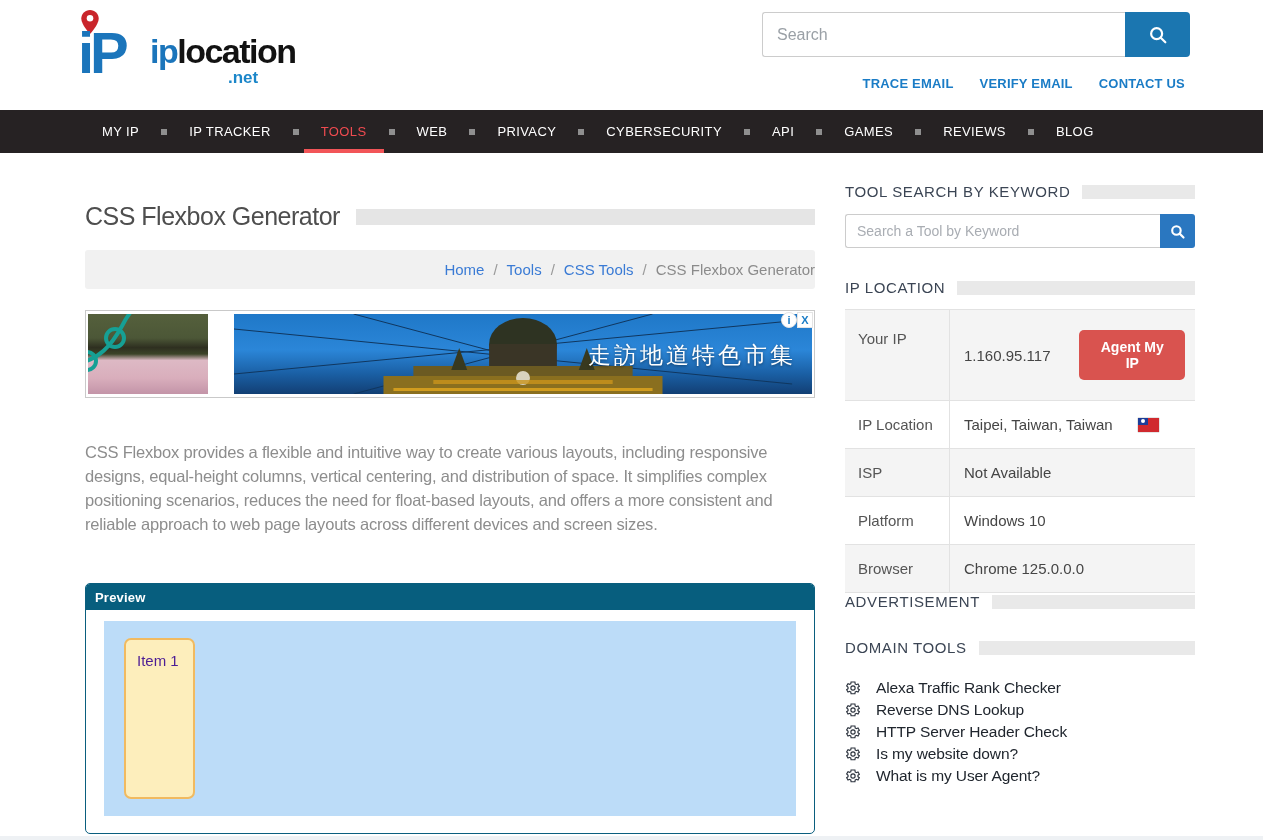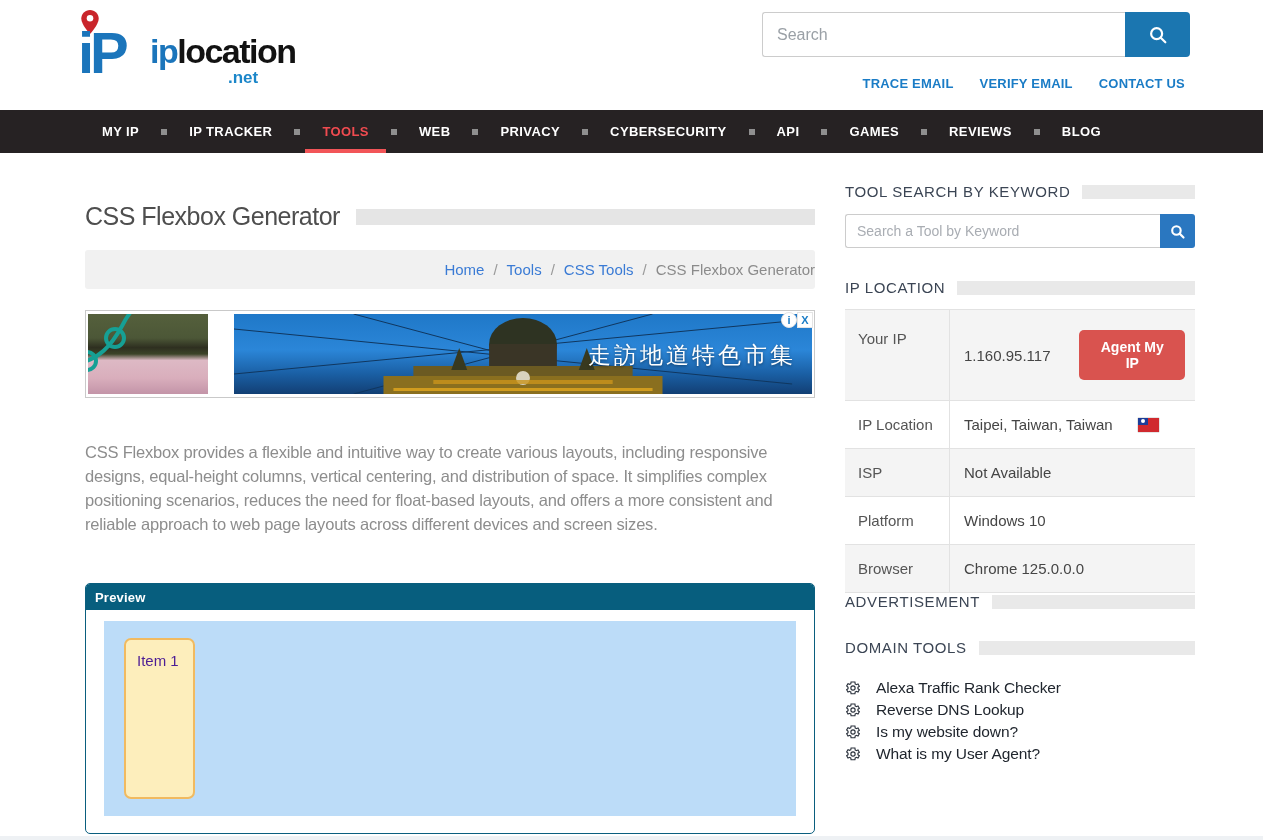--- a/index.html
+++ b/index.html
@@ -18,21 +18,21 @@
   .hsearch { position:absolute; left:762px; top:12px; width:428px; height:45px; display:flex; }
   .hsearch input { flex:1; border:1px solid #ccc; border-right:none; border-radius:3px 0 0 3px; padding:0 14px; font-size:16px; color:#555; font-family:inherit; outline:none; }
   .hsearch input::placeholder { color:#9aa0a6; }
   .hsearch-btn { width:65px; height:45px; background:#1b76b0; border:none; border-radius:0 4px 4px 0; cursor:pointer; display:flex; align-items:center; justify-content:center; }
 
   .hlinks { position:absolute; top:76px; right:78px; display:flex; gap:26px; }
   .hlinks span { color:#1a7cc6; font-size:13px; font-weight:700; letter-spacing:.2px; cursor:pointer; }
 
   
   .nav { position:absolute; left:0; top:110px; width:1263px; height:43px; background:#262223; display:flex; align-items:center; padding-left:85px; }
-  .nav-item { position:relative; height:43px; display:flex; align-items:center; padding:0 17px; color:#fff; font-size:13px; font-weight:700; letter-spacing:.4px; cursor:pointer; }
+  .nav-item { position:relative; height:43px; display:flex; align-items:center; padding:0 17px; color:#fff; font-size:13px; font-weight:400; letter-spacing:.4px; cursor:pointer; }
   .nav-item.active { color:#f04b50; }
   .nav-item.active::after { content:""; position:absolute; left:0; bottom:0; width:100%; height:4px; background:#f25558; }
   .nav-sep { width:6px; height:6px; background:#8f8f8f; margin:0 5px; }
 
   
   .titleblock { position:absolute; left:85px; top:202px; width:730px; display:flex; align-items:center; }
   .titleblock h1 { font-size:25px; font-weight:400; color:#4e4e4e; letter-spacing:-.5px; white-space:nowrap; }
   .titlebar { flex:1; height:16px; background:#e5e5e5; margin-left:16px; }
 
   .breadcrumb { position:absolute; left:85px; top:250px; width:730px; height:39px; background:#f1f1f1; border-radius:3px; display:flex; align-items:center; padding-left:15px; font-size:15px;justify-content:flex-end; }
@@ -280,20 +280,29 @@
         </span>
       <span class="t-label">Reverse DNS Lookup</span>
     </div>
     <div class="tool-item">
       <span class="gear">
           <svg width="16" height="16" viewBox="0 0 24 24" fill="none" stroke="#2a313c" stroke-width="1.7">
             <circle cx="12" cy="12" r="3.2"></circle>
             <path d="M19.4 13c.04-.33.06-.66.06-1s-.02-.67-.06-1l2.1-1.6-2-3.4-2.5 1c-.5-.4-1.1-.75-1.7-1L14.9 3h-5.8l-.4 2.6c-.6.25-1.2.6-1.7 1l-2.5-1-2 3.4L4.6 11c-.04.33-.06.66-.06 1s.02.67.06 1l-2.1 1.6 2 3.4 2.5-1c.5.4 1.1.75 1.7 1l.4 2.6h5.8l.4-2.6c.6-.25 1.2-.6 1.7-1l2.5 1 2-3.4-2.1-1.6z"></path>
           </svg>
         </span>
+      <span class="t-label">HTTP Server Header Check</span>
+    </div>
+    <div class="tool-item">
+      <span class="gear">
+          <svg width="16" height="16" viewBox="0 0 24 24" fill="none" stroke="#2a313c" stroke-width="1.7">
+            <circle cx="12" cy="12" r="3.2"></circle>
+            <path d="M19.4 13c.04-.33.06-.66.06-1s-.02-.67-.06-1l2.1-1.6-2-3.4-2.5 1c-.5-.4-1.1-.75-1.7-1L14.9 3h-5.8l-.4 2.6c-.6.25-1.2.6-1.7 1l-2.5-1-2 3.4L4.6 11c-.04.33-.06.66-.06 1s.02.67.06 1l-2.1 1.6 2 3.4 2.5-1c.5.4 1.1.75 1.7 1l.4 2.6h5.8l.4-2.6c.6-.25 1.2-.6 1.7-1l2.5 1 2-3.4-2.1-1.6z"></path>
+          </svg>
+        </span>
       <span class="t-label">Is my website down?</span>
     </div>
     <div class="tool-item">
       <span class="gear">
           <svg width="16" height="16" viewBox="0 0 24 24" fill="none" stroke="#2a313c" stroke-width="1.7">
             <circle cx="12" cy="12" r="3.2"></circle>
             <path d="M19.4 13c.04-.33.06-.66.06-1s-.02-.67-.06-1l2.1-1.6-2-3.4-2.5 1c-.5-.4-1.1-.75-1.7-1L14.9 3h-5.8l-.4 2.6c-.6.25-1.2.6-1.7 1l-2.5-1-2 3.4L4.6 11c-.04.33-.06.66-.06 1s.02.67.06 1l-2.1 1.6 2 3.4 2.5-1c.5.4 1.1.75 1.7 1l.4 2.6h5.8l.4-2.6c.6-.25 1.2-.6 1.7-1l2.5 1 2-3.4-2.1-1.6z"></path>
           </svg>
         </span>
       <span class="t-label">What is my User Agent?</span>

